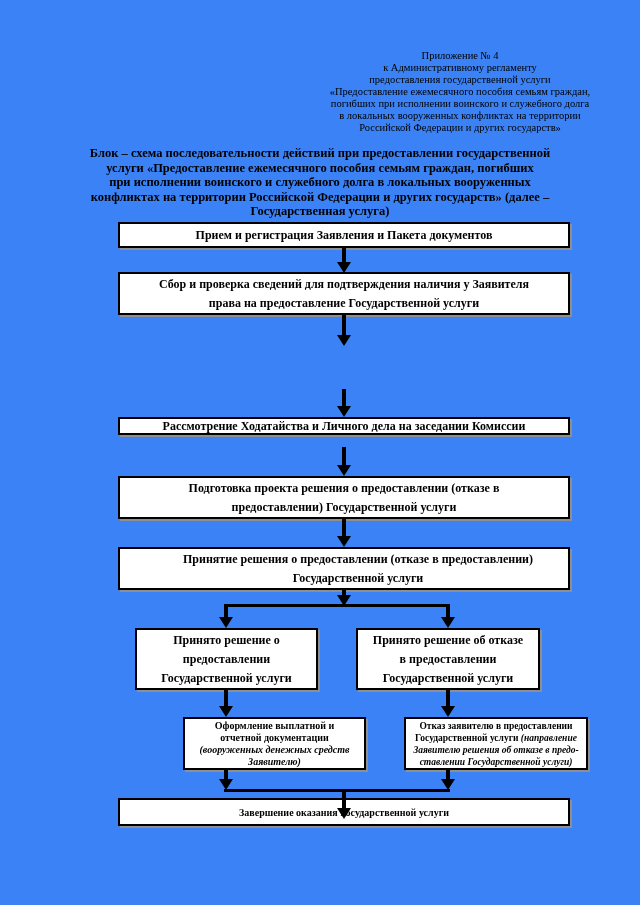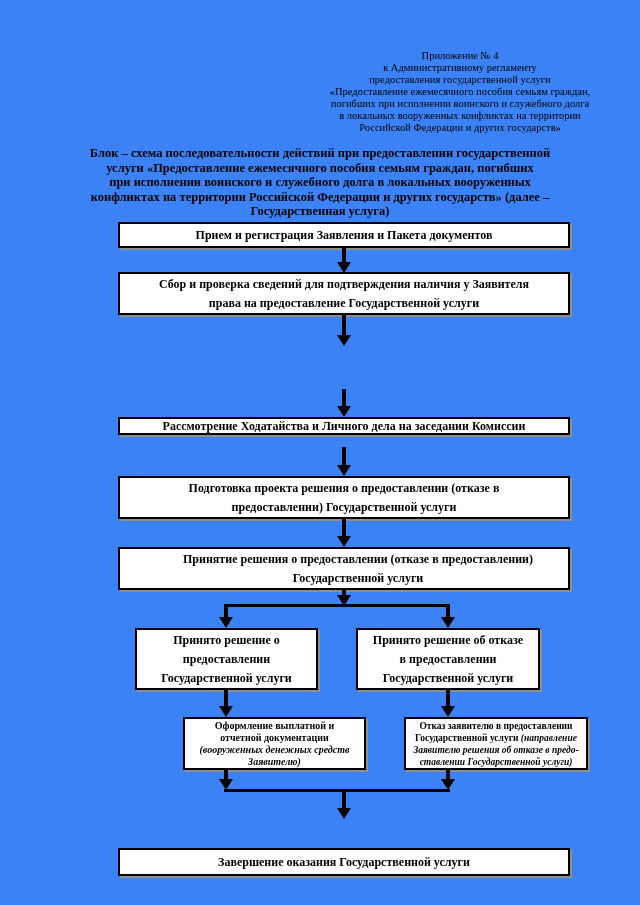--- a/index.html
+++ b/index.html
@@ -103,21 +103,21 @@
 Заявителю)</span></div>
   </div>
 
   <div class="box small" style="left:356px;top:717px;width:184px;height:53px;">
     <div class="txt"><span>Отказ заявителю в предоставлении
 Государственной услуги </span><span class="it">(направление
 Заявителю решения об отказе в предо-
 ставлении Государственной услуги)</span></div>
   </div>
 
-  <div class="box main" style="top:848px;height:28px;font-size:12px;">
+  <div class="box main" style="top:798px;height:28px;font-size:10px;">
     <div class="txt">Завершение оказания Государственной услуги</div>
   </div>
 
   <div class="vl" style="left:342px;top:248px;height:14px;"></div>
   <div class="tri" style="left:337px;top:262px;"></div>
 
   <div class="vl" style="left:342px;top:315px;height:21px;"></div>
   <div class="tri" style="left:337px;top:335px;"></div>
 
   <div class="vl" style="left:342px;top:389px;height:18px;"></div>

